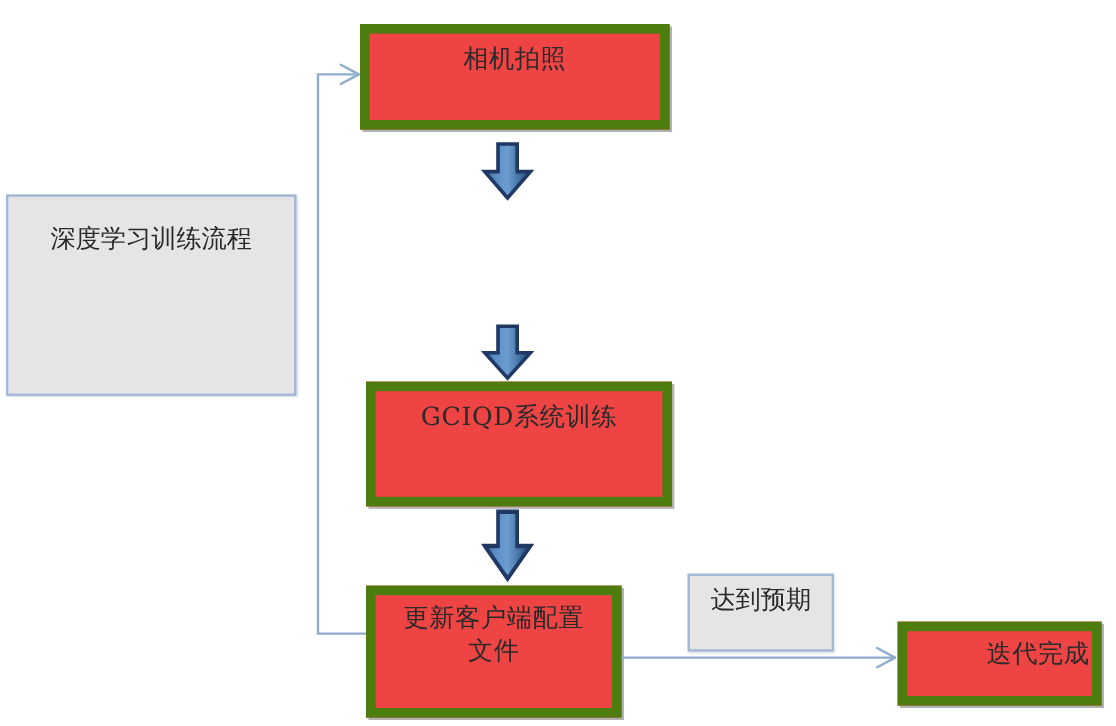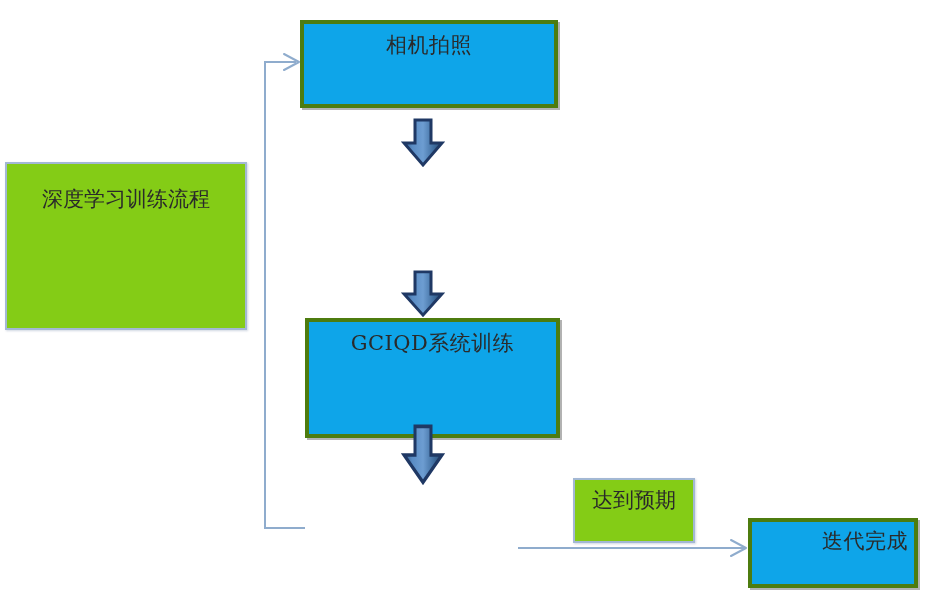--- a/index.html
+++ b/index.html
@@ -14,42 +14,42 @@
     position: relative;
     width: 930px;
     height: 605px;
     background: #ffffff;
     overflow: hidden;
   }
 
   
   .proc-box {
     position: absolute;
-    background: #0ea5e9;
-    border: 4px solid #4d7c0f;
+    background: #ef4444;
+    border: 8px solid #4d7c0f;
     box-sizing: border-box;
     box-shadow: 2px 2px 0 rgba(0,0,0,0.30);
   }
   .proc-box .box-label {
     display: block;
     width: 100%;
     text-align: center;
     color: #2a2a2a;
     font-size: 21px;
     line-height: 1.28;
     letter-spacing: 0.5px;
     white-space: pre-line;
   }
   
   .label-top { position: absolute; top: 8px; left: 0; }
 
   
   .note-box {
     position: absolute;
-    background: #84cc16;
+    background: #e5e5e5;
     border: 2px solid #a3b8d4;
     box-sizing: border-box;
     box-shadow: 1px 1px 2px rgba(120,140,170,0.35);
   }
   .note-box .note-line {
     display: block;
     text-align: center;
     color: #2a2a2a;
     font-size: 21px;
     line-height: 1.30;
@@ -107,39 +107,43 @@
           <stop offset="22%" stop-color="#5a8cc4"></stop>
           <stop offset="50%" stop-color="#6d9dd1"></stop>
           <stop offset="78%" stop-color="#3f6d9f"></stop>
           <stop offset="100%" stop-color="#27486e"></stop>
         </linearGradient>
       </defs>
       <path d="M14 2 L30 2 L30 25 L41 25 L22 47 L3 25 L14 25 Z" fill="url(#ag2)" stroke="#1f3864" stroke-width="3" stroke-linejoin="miter"></path>
     </svg>
   </div>
 
-  <div class="proc-box" style="left:305px; top:318px; width:255px; height:120px;padding-left:24px;">
+  <div class="proc-box" style="left:305px; top:318px; width:255px; height:104px;padding-left:24px;">
     <span class="box-label label-top">GCIQD系统训练</span>
   </div>
 
   <div class="block-arrow" style="left:401px; top:424px; width:44px; height:62px;">
     <svg viewBox="0 0 44 50" preserveAspectRatio="none" aria-hidden="true">
       <defs>
         <linearGradient id="ag3" x1="0" y1="0" x2="1" y2="0">
           <stop offset="0%" stop-color="#37618f"></stop>
           <stop offset="22%" stop-color="#5a8cc4"></stop>
           <stop offset="50%" stop-color="#6d9dd1"></stop>
           <stop offset="78%" stop-color="#3f6d9f"></stop>
           <stop offset="100%" stop-color="#27486e"></stop>
         </linearGradient>
       </defs>
       <path d="M14 2 L30 2 L30 25 L41 25 L22 47 L3 25 L14 25 Z" fill="url(#ag3)" stroke="#1f3864" stroke-width="3" stroke-linejoin="miter"></path>
     </svg>
   </div>
 
+  <div class="proc-box" style="left:305px; top:488px; width:213px; height:110px;">
+    <span class="box-label label-top" style="top:6px;">更新客户端配置
+文件</span>
+  </div>
 
   <div class="note-box" style="left:573px; top:478px; width:122px; height:65px;">
     <span class="note-line" style="position:absolute; left:0; width:100%; top:7px;">达到预期</span>
   </div>
 
   <div class="proc-box" style="left:748px; top:518px; width:170px; height:70px;">
     <span class="box-label label-top" style="top:6px;padding-left:32px;">迭代完成</span>
   </div>
 
   <div class="connector" style="left:0; top:0; width:930px; height:605px;">

